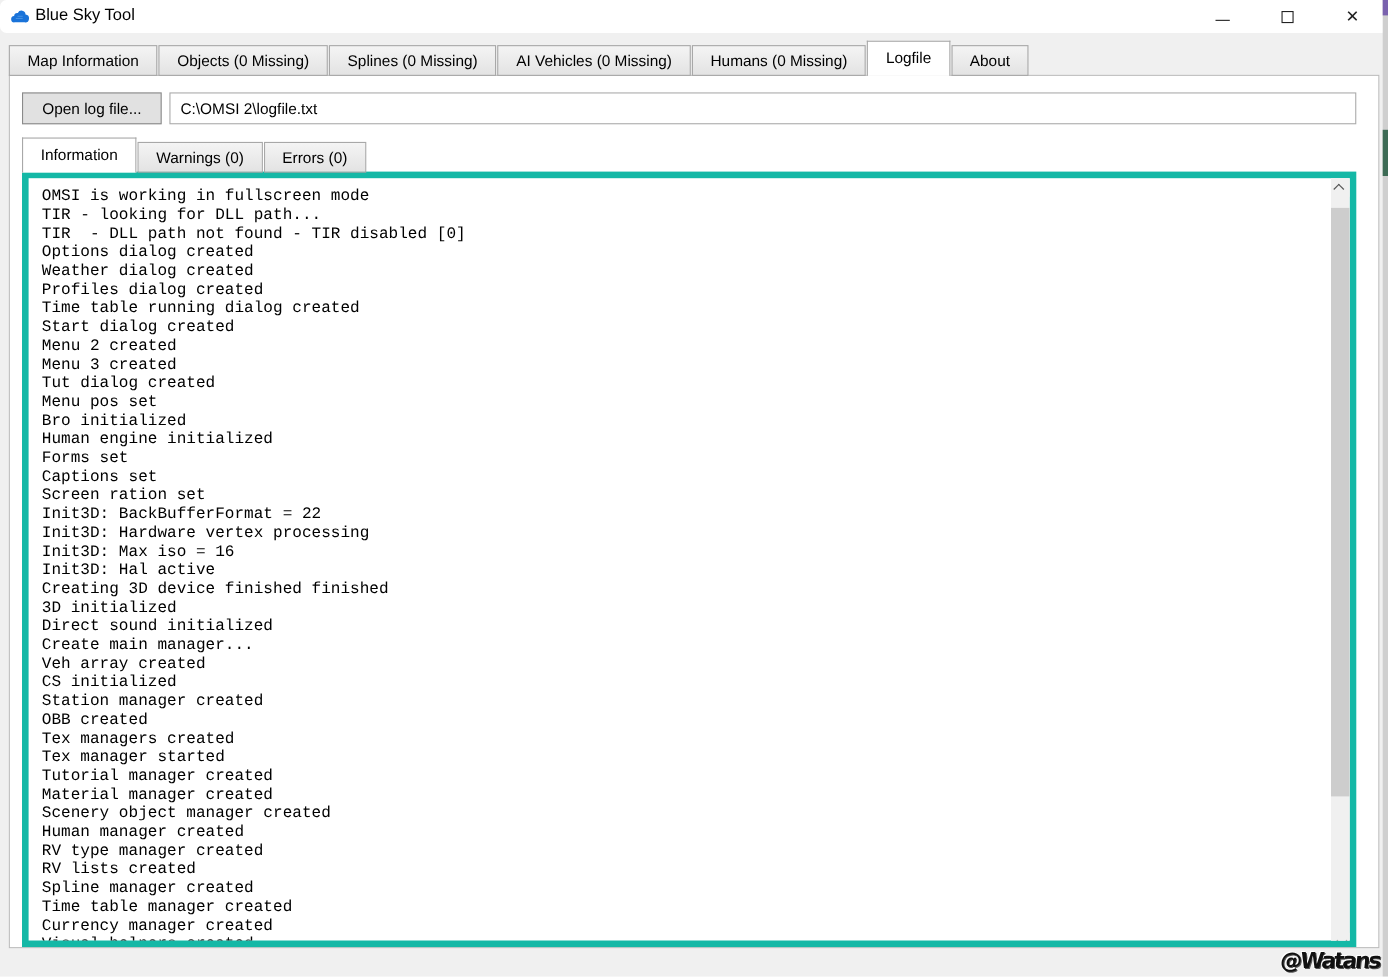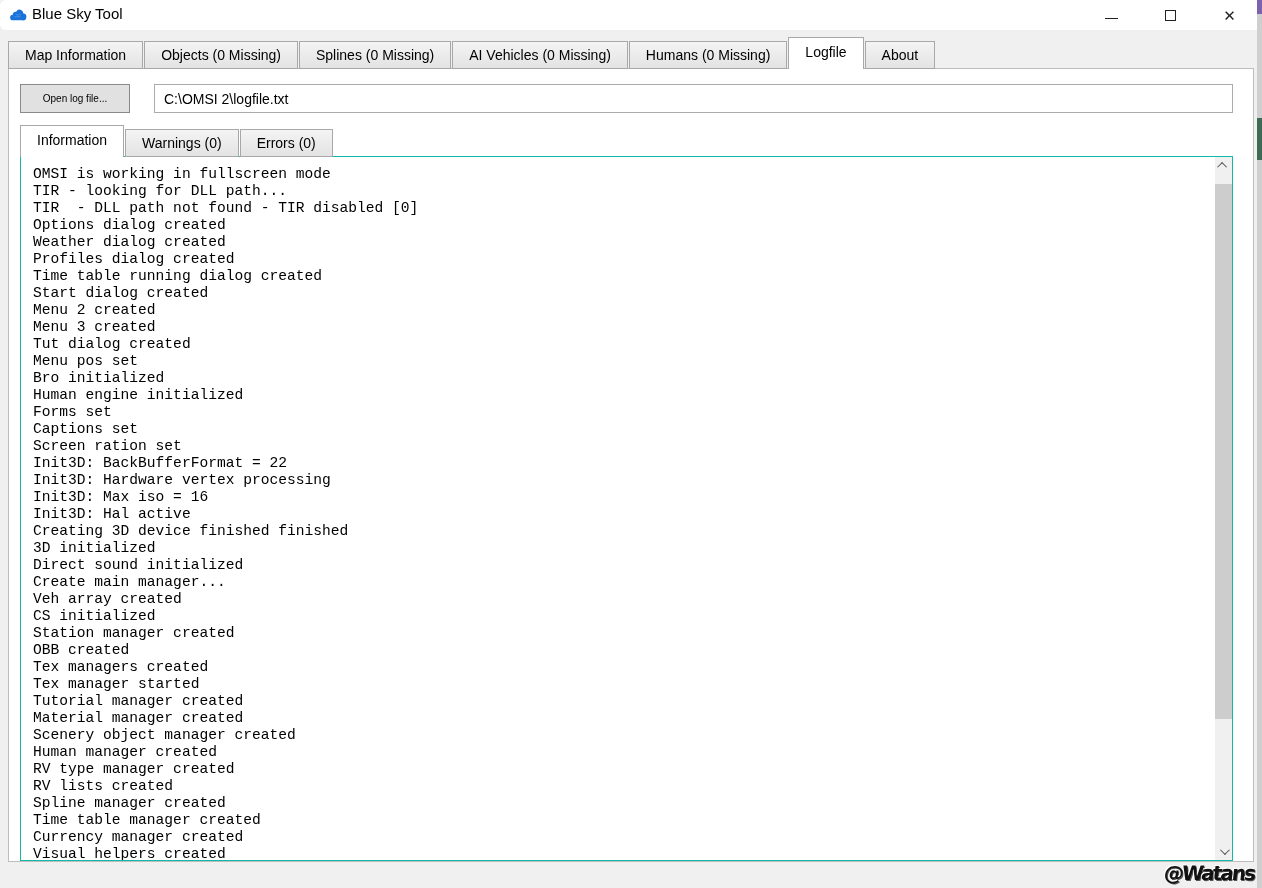--- a/index.html
+++ b/index.html
@@ -30,36 +30,36 @@
   }
   .tab.selected {
     height:32px; background:#ffffff; border-bottom:none; position:relative; z-index:4; padding-bottom:3px;
   }
   
   .panel {
     position:absolute; left:8px; top:68px; width:1246px; height:794px;
     background:#ffffff; border:1px solid #bdbdbd; z-index:2;
   }
   .open-btn {
-    position:absolute; left:11px; top:15px; width:110px; height:29px;
-    background:#e1e1e1; border:1px solid #8a8a8a; font-size:10px;
+    position:absolute; left:11px; top:15px; width:127px; height:29px;
+    background:#e1e1e1; border:1px solid #8a8a8a; font-size:14px;
     display:flex; align-items:center; justify-content:center;
     font-family:"Liberation Sans", sans-serif;
   }
   .path-field {
     position:absolute; left:145px; top:15px; width:1079px; height:29px;
     background:#ffffff; border:1px solid #ababab; font-size:14px;
     display:flex; align-items:center; padding-left:9px; white-space:pre;
   }
   
   .subtabbar { position:absolute; left:11px; top:56px; height:32px; display:flex; align-items:flex-end; z-index:3; }
   
   .memo {
     position:absolute; left:11px; top:87px; width:1213px; height:705px;
-    background:#ffffff; border:1px solid #14b8a6; overflow:hidden; z-index:2;
+    background:#ffffff; border:6px solid #14b8a6; overflow:hidden; z-index:2;
   }
   .log-lines { padding:9px 0 0 12px; }
   .log-line {
     font-family:"Liberation Mono", monospace; font-size:14.6px; line-height:17px;
     white-space:pre; color:#000;
   }
   
   .vscroll { position:absolute; top:0; right:0; width:17px; height:703px; background:#f0f0f0; }
   .scroll-btn { position:absolute; left:0; width:17px; height:17px; background:#f0f0f0; display:flex; align-items:center; justify-content:center; }
   .scroll-btn.up { top:0; }

